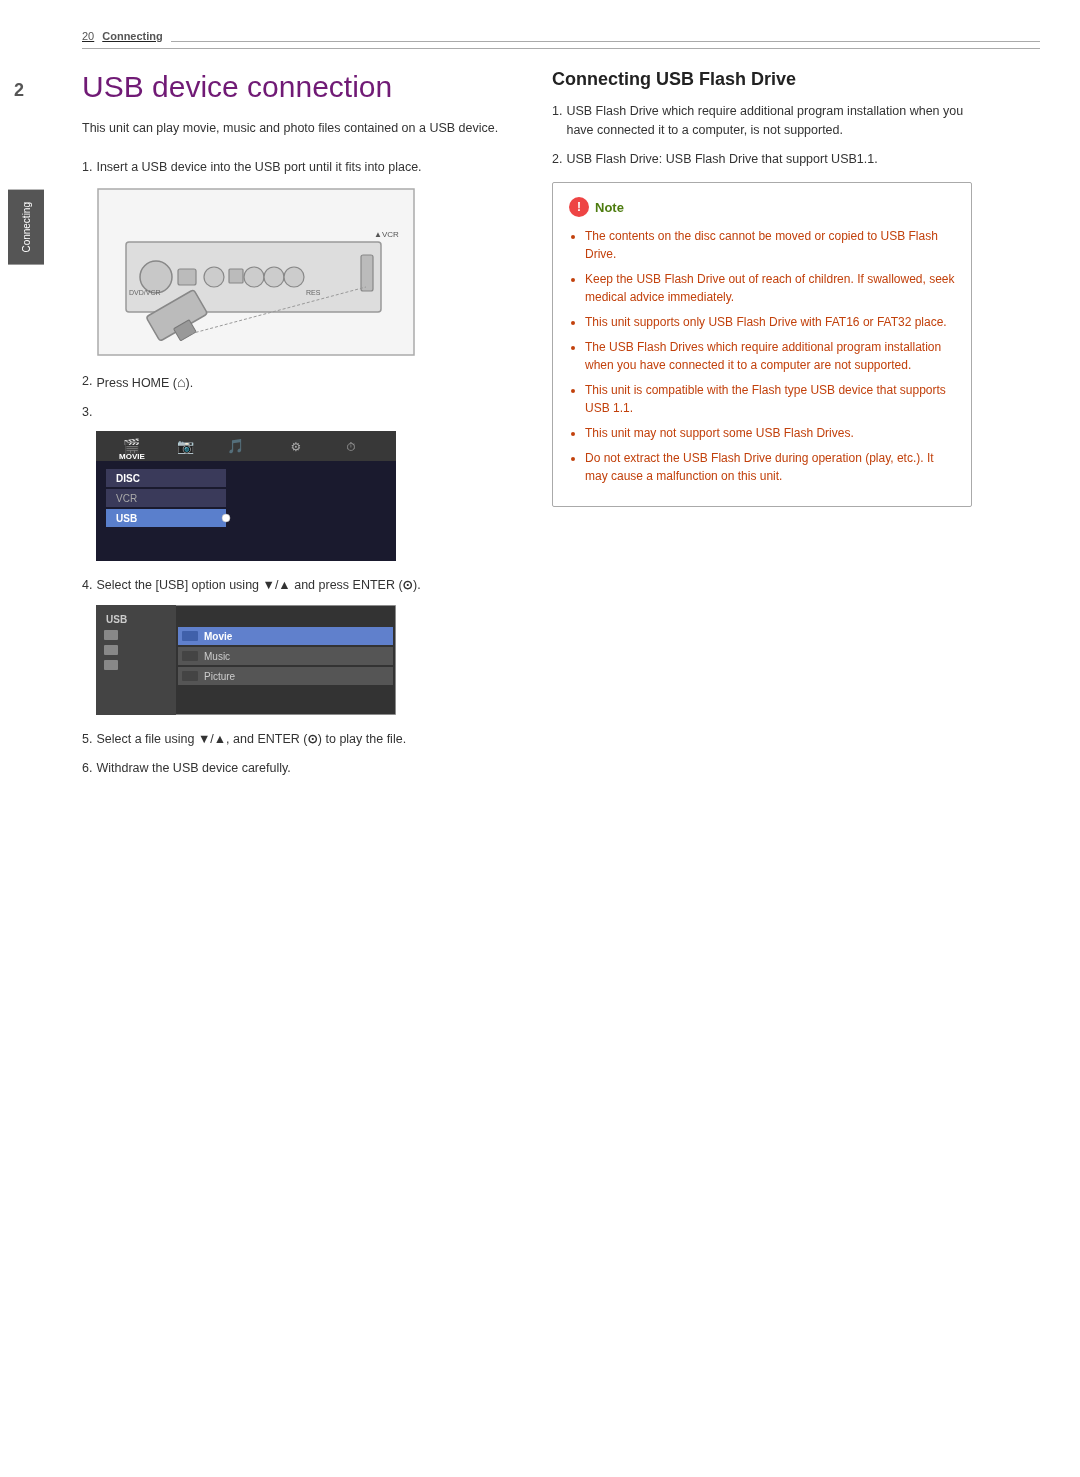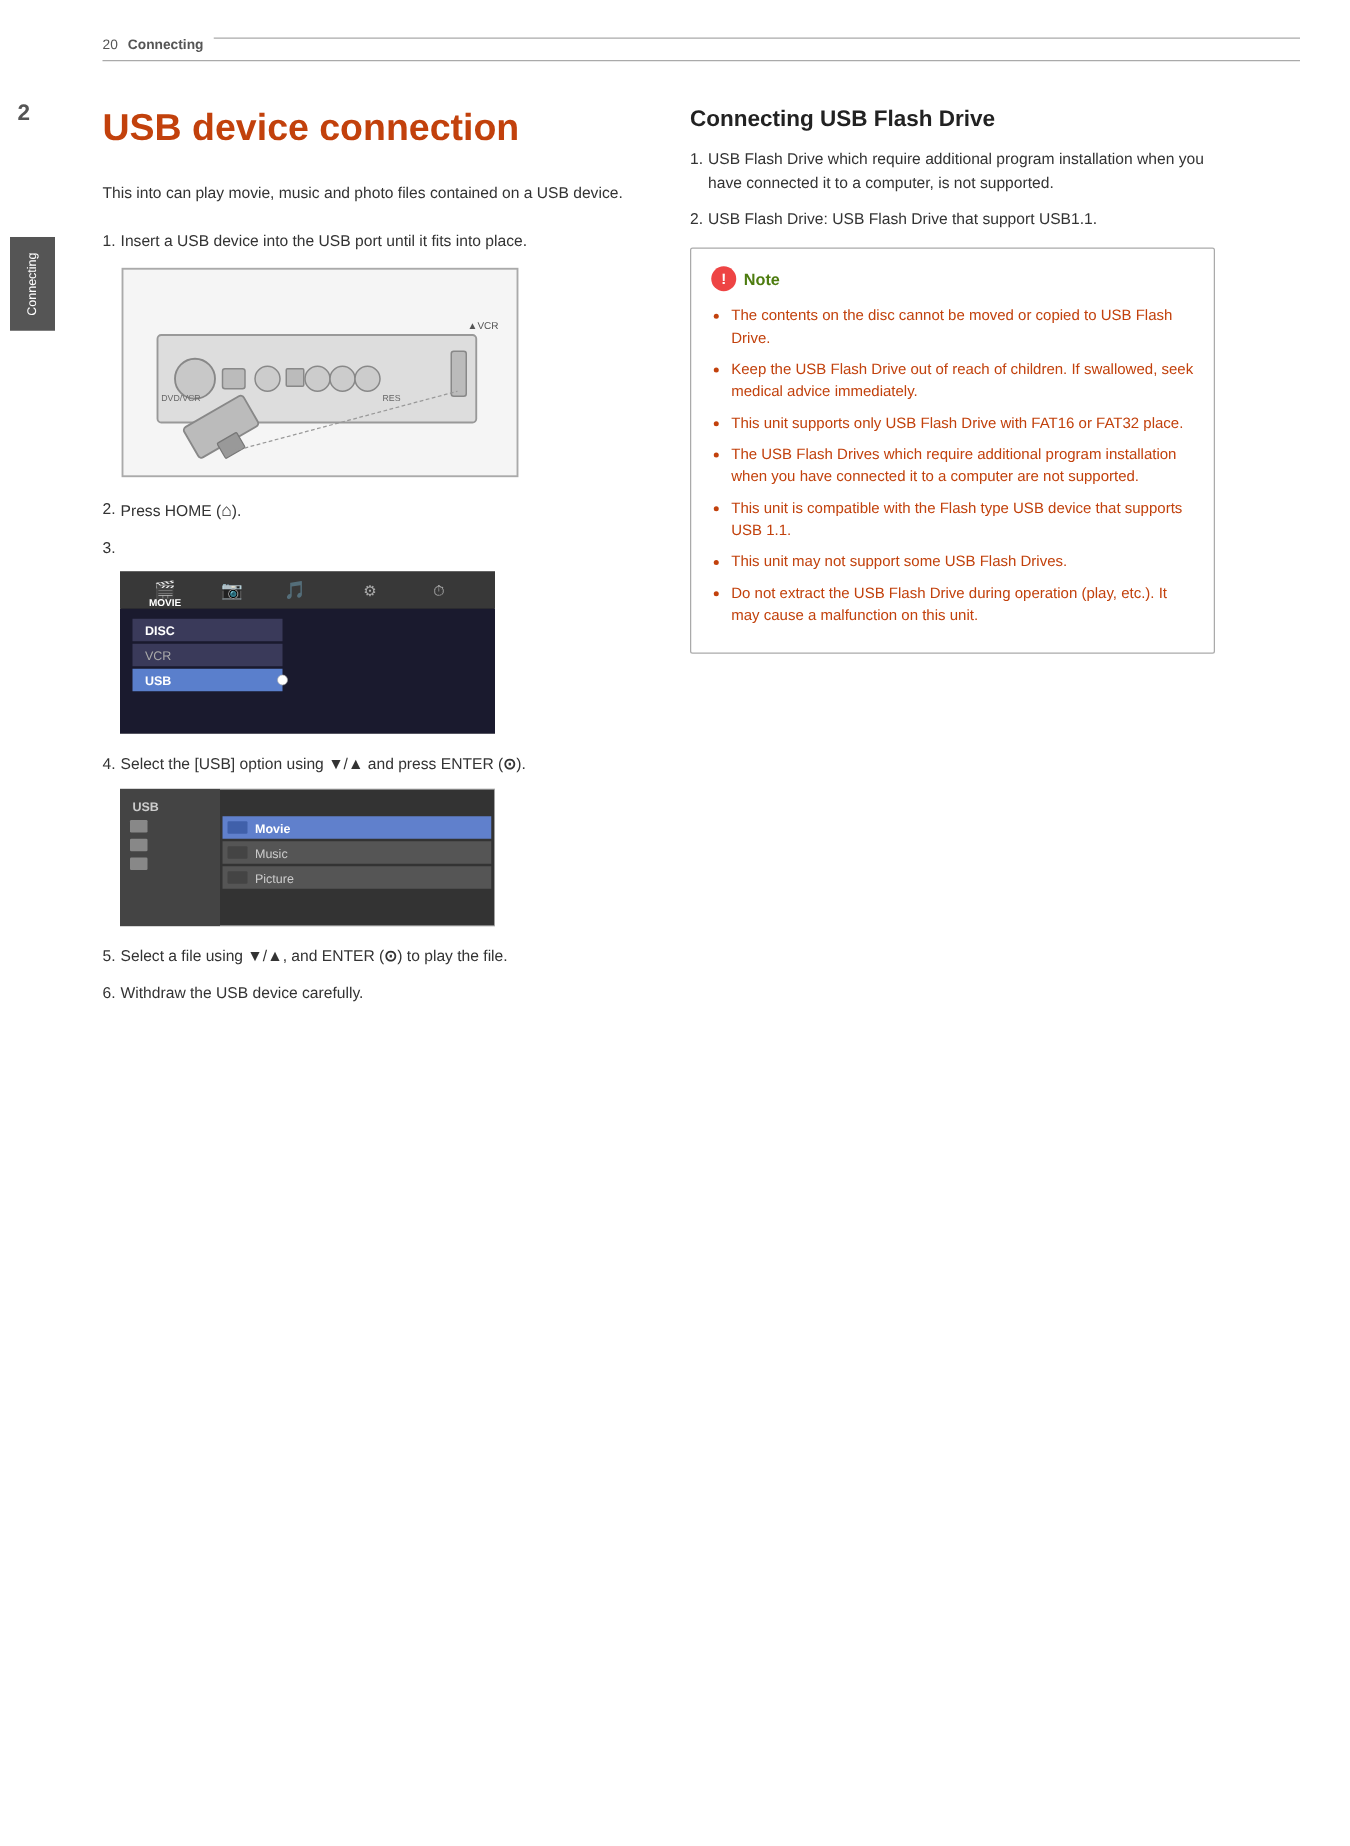--- a/index.html
+++ b/index.html
@@ -57,24 +57,25 @@
 
     
     .main-content {
       flex: 1;
       padding: 30px 40px 40px 30px;
     }
 
     
     .page-header {
       display: flex;
-      align-items: flex-start;
+      align-items: flex-end;
       border-bottom: 1px solid #aaa;
       padding-bottom: 6px;
-      margin-bottom: 36px;
+      margin-bottom: 20px;
+      text-decoration: underline;
     }
 
     .page-number {
       font-size: 11px;
       color: #555;
       margin-right: 8px;
     }
 
     .page-section-label {
       font-size: 11px;
@@ -94,23 +95,23 @@
     }
 
     .right-col {
       flex: 1;
       max-width: 420px;
     }
 
     
     .main-title {
       font-size: 30px;
-      font-weight: bold;
-      color: #c2410c;
-      margin-bottom: 24px;
+      font-weight: normal;
+      color: #701a75;
+      margin-bottom: 14px;
       line-height: 1.2;
     }
 
     .intro-text {
       font-size: 12.5px;
       color: #333;
       margin-bottom: 20px;
       line-height: 1.5;
     }
 
@@ -222,21 +223,21 @@
       <span class="page-number">20</span>
       <span class="page-section-label">Connecting</span>
       <div class="header-line"></div>
     </div>
 
     <div class="two-col">
 
       <div class="left-col">
 
         <h1 class="main-title">USB device connection</h1>
-        <p class="intro-text">This into can play movie, music and photo files contained on a USB device.</p>
+        <p class="intro-text">This unit can play movie, music and photo files contained on a USB device.</p>
 
 
         <div class="numbered-step">
           <span class="num">1.</span>
           <span>Insert a USB device into the USB port until it fits into place.</span>
         </div>
 
         <div class="device-svg-wrap">
           <svg width="320" height="170" viewBox="0 0 320 170">
 

